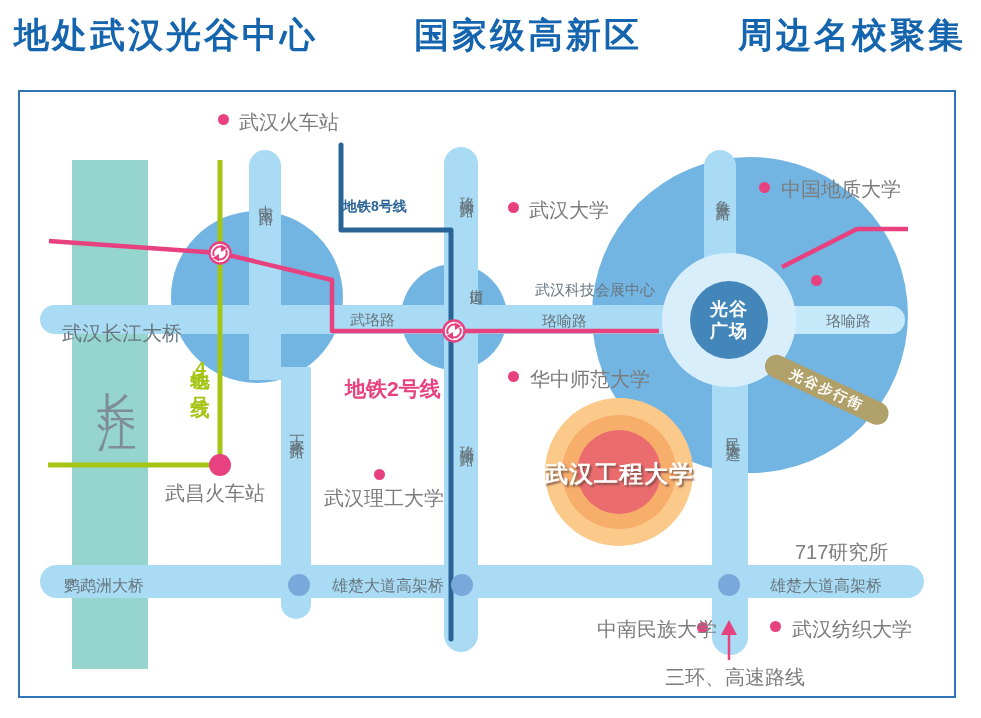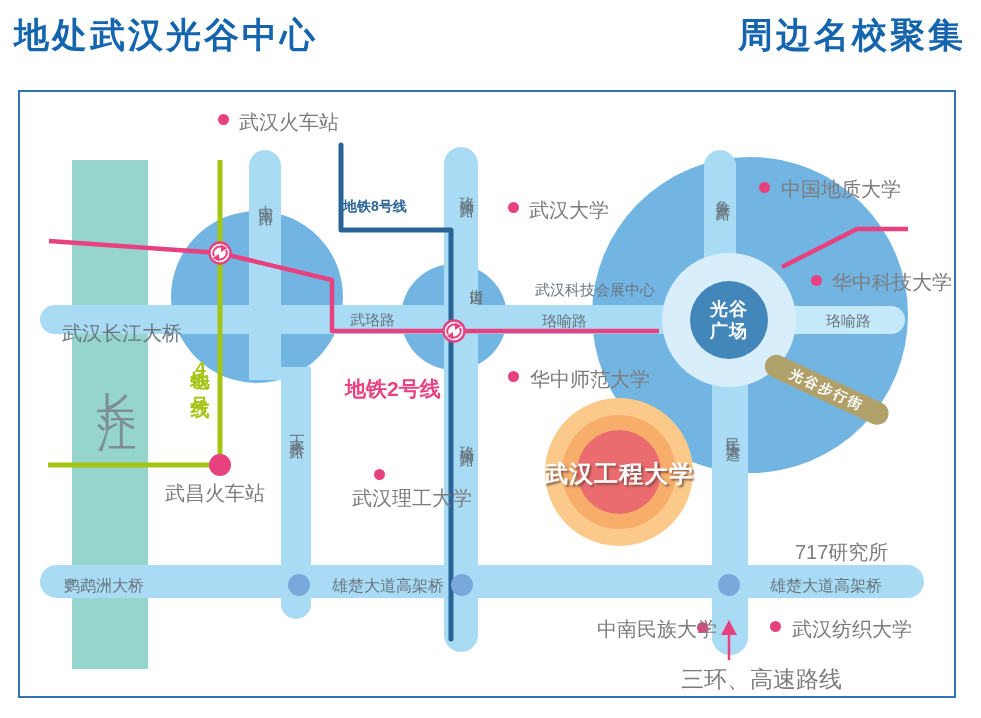--- a/index.html
+++ b/index.html
@@ -41,20 +41,21 @@
            color:#a5c515;font-size:19px;font-weight:bold;letter-spacing:2px;z-index:7;}
   .cjlabel{position:absolute;writing-mode:vertical-rl;text-orientation:upright;
            color:#7f8e96;font-size:40px;letter-spacing:22px;z-index:7;}
   .xchg{position:absolute;z-index:6;}
 </style>
 </head>
 <body>
 
 <div class="header">
   <span>地处武汉光谷中心</span>
+  <span>国家级高新区</span>
   <span>周边名校聚集</span>
 </div>
 
 <div class="map">
 
   <div class="river" style="left:52px;top:68px;width:76px;height:509px;"></div>
 
   <div class="circle c-med" style="left:151px;top:119px;width:172px;height:172px;"></div>
   <div class="circle c-med" style="left:381px;top:172px;width:106px;height:106px;"></div>
   <div class="circle c-med" style="left:572px;top:65px;width:316px;height:316px;"></div>
@@ -135,27 +136,26 @@
   <div class="vlabel" style="left:703px;top:334px;">民族大道</div>
   <div class="vlabel" style="left:267px;top:331px;">丁字桥路</div>
   <div class="vlabel" style="left:437px;top:342px;">珞狮路</div>
   <div class="rlabel" style="left:42px;top:228px;font-size:20px;">武汉长江大桥</div>
   <div class="rlabel" style="left:330px;top:219px;">武珞路</div>
   <div class="rlabel" style="left:522px;top:220px;">珞喻路</div>
   <div class="rlabel" style="left:806px;top:220px;">珞喻路</div>
   <div class="rlabel" style="left:44px;top:484px;font-size:16px;">鹦鹉洲大桥</div>
   <div class="rlabel" style="left:312px;top:484px;font-size:16px;">雄楚大道高架桥</div>
   <div class="rlabel" style="left:750px;top:484px;font-size:16px;">雄楚大道高架桥</div>
-  <div class="plabel" style="left:645px;top:572px;font-size:23px;margin-left:16px;">三环、高速路线</div>
+  <div class="plabel" style="left:645px;top:572px;font-size:20px;">三环、高速路线</div>
 
   <div class="plabel" style="left:509px;top:105px;">武汉大学</div>
   <div class="plabel" style="left:761px;top:84px;">中国地质大学</div>
-  <div class="plabel" style="left:812px;top:177px;">华中科技大学</div>
   <div class="plabel" style="left:510px;top:274px;">华中师范大学</div>
-  <div class="plabel" style="left:304px;top:393px;margin-left:28px;">武汉理工大学</div>
+  <div class="plabel" style="left:304px;top:393px;">武汉理工大学</div>
   <div class="plabel" style="left:550px;top:524px;margin-left:27px;">中南民族大学</div>
   <div class="plabel" style="left:772px;top:524px;">武汉纺织大学</div>
   <div class="rlabel" style="left:515px;top:189px;">武汉科技会展中心</div>
   <div class="plabel" style="left:775px;top:447px;">717研究所</div>
 
   <div class="cjlabel" style="left:70px;top:268px;">长江</div>
 
 </div>
 
 </body></html>

